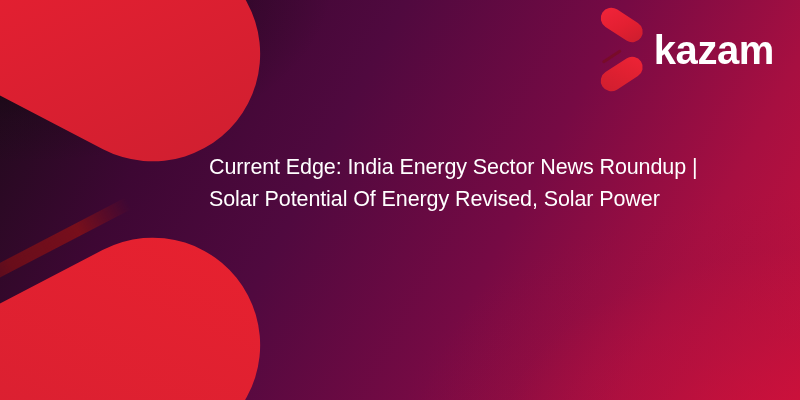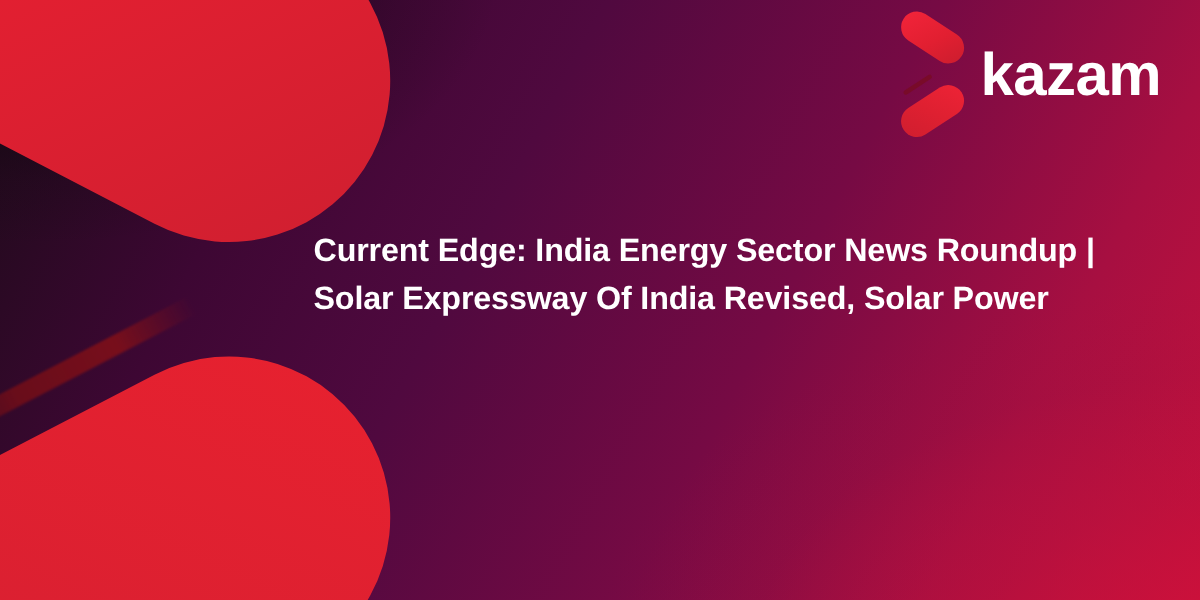--- a/index.html
+++ b/index.html
@@ -155,21 +155,21 @@
   }
 
   
   .headline {
     position: absolute;
     left: 209px;
     top: 152px;
     width: 545px;
     color: #ffffff;
     font-size: 21.5px;
-    font-weight: bold;
+    font-weight: normal;
     line-height: 31.5px;
     letter-spacing: -0.1px;
   }
   .headline .line {
     display: block;
     white-space: nowrap;
   }
 </style>
 </head>
 <body>
@@ -190,16 +190,16 @@
     <div class="brand-mark">
       <div class="brand-bar upper"></div>
       <div class="brand-bar lower"></div>
       <div class="brand-seam"></div>
     </div>
     <div class="brand-word">kazam</div>
   </div>
 
   <div class="headline">
     <span class="line">Current Edge: India Energy Sector News Roundup |</span>
-    <span class="line">Solar Expressway Of India Revised, Solar Power</span>
+    <span class="line">Solar Potential Of Energy Revised, Solar Power</span>
   </div>
 
 </div>
 
 </body></html>

